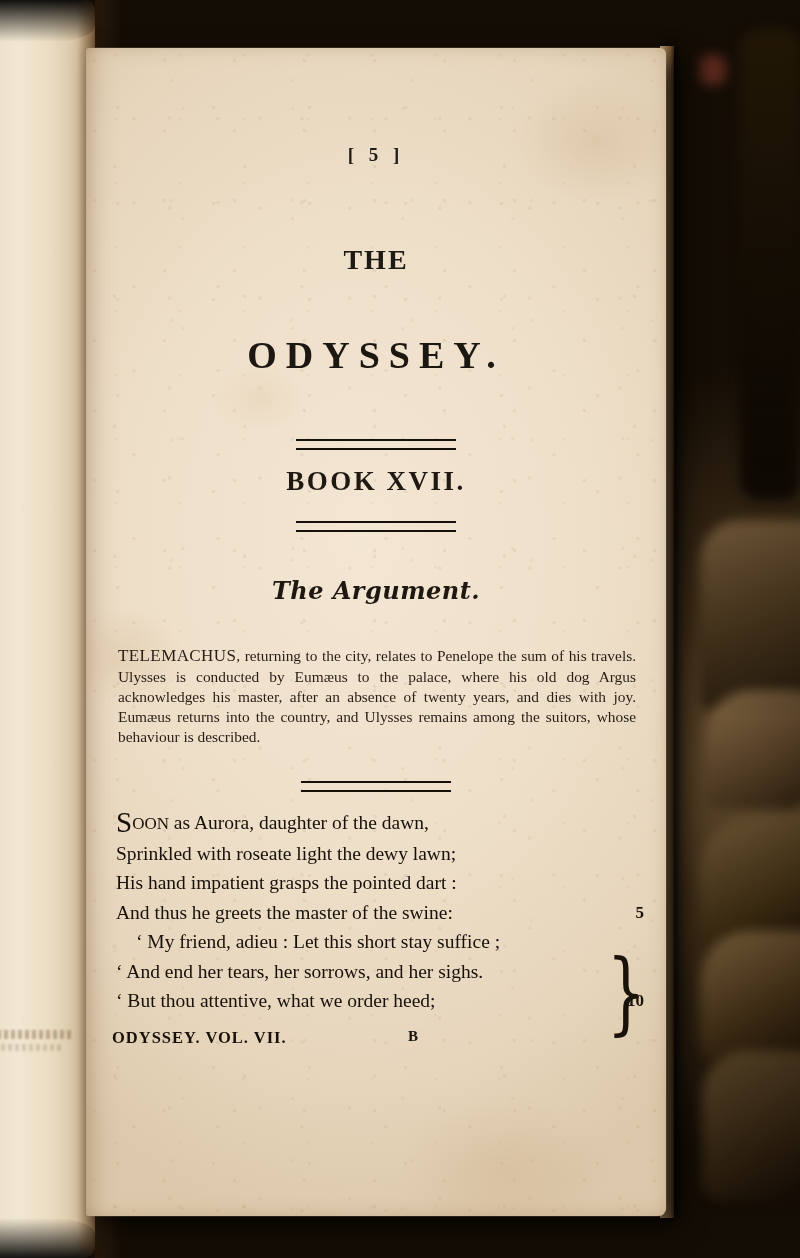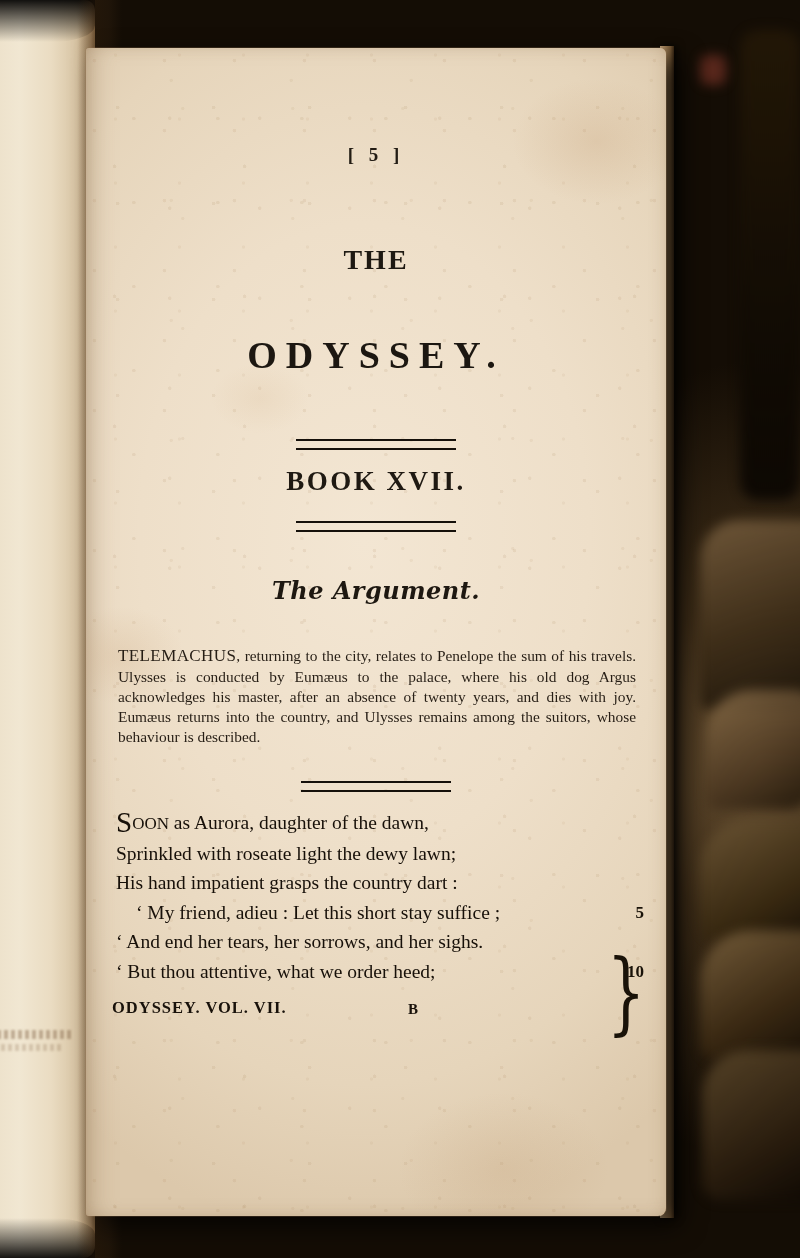--- a/index.html
+++ b/index.html
@@ -302,21 +302,21 @@
     line-height: 76px;
     color: #191208;
     font-family: "DejaVu Serif", serif;
     transform: scaleX(.8) scaleY(1.18);
   }
 
   .footer {
     position: relative;
     margin-top: 12px;
     display: flex;
-    align-items: flex-end;
+    align-items: flex-start;
     font-size: 15px;
     letter-spacing: .6px;
     color: #18110a;
   }
   .sig-vol {
     font-variant: small-caps;
     font-weight: 700;
     font-size: 16.5px;
     letter-spacing: 1px;
   }
@@ -370,22 +370,23 @@
 
       <div class="argument-head ink-soft">The Argument.</div>
 
       <div class="argument ink-soft"><span class="smallcaps">TELEMACHUS</span><span>, returning to the city, relates to Penelope the sum of his travels.  Ulysses is conducted by Eumæus to the palace, where his old dog Argus acknowledges his master, after an absence of twenty years, and dies with joy.  Eumæus returns into the country, and Ulysses remains among the suitors, whose behaviour is described.</span></div>
 
       <div class="rule-double rule-3"></div>
 
       <div class="verse" id="verse-block">
         <div class="vline"><span class="dropcap">S</span><span class="sc">OON</span><span> as Aurora,  daughter of the dawn,</span></div>
           <div class="vline"><span>Sprinkled with roseate light the dewy lawn;</span></div>
-          <div class="vline"><span>His hand impatient grasps the country dart :</span></div>
+          <div class="vline"><span>His hand impatient grasps the pointed dart :</span></div>
           <div class="vline"><span class="linenum">5</span></div>
+          <div class="vline"><span>And thus he greets the master of the swine:</span></div>
           <div class="vline indent"><span>‘ My friend, adieu : Let this short stay suffice ;</span></div>
           <div class="vline"><span>‘ And end her tears, her sorrows, and her sighs.</span></div>
           <div class="vline"><span>‘ But thou attentive,  what we order heed;</span><span class="linenum">10</span></div>
           <span class="brace">}</span>
       </div>
 
       <div class="footer">
         <span class="sig-vol">ODYSSEY. VOL. VII.</span>
         <span class="sig-mark">B</span>
       </div>

